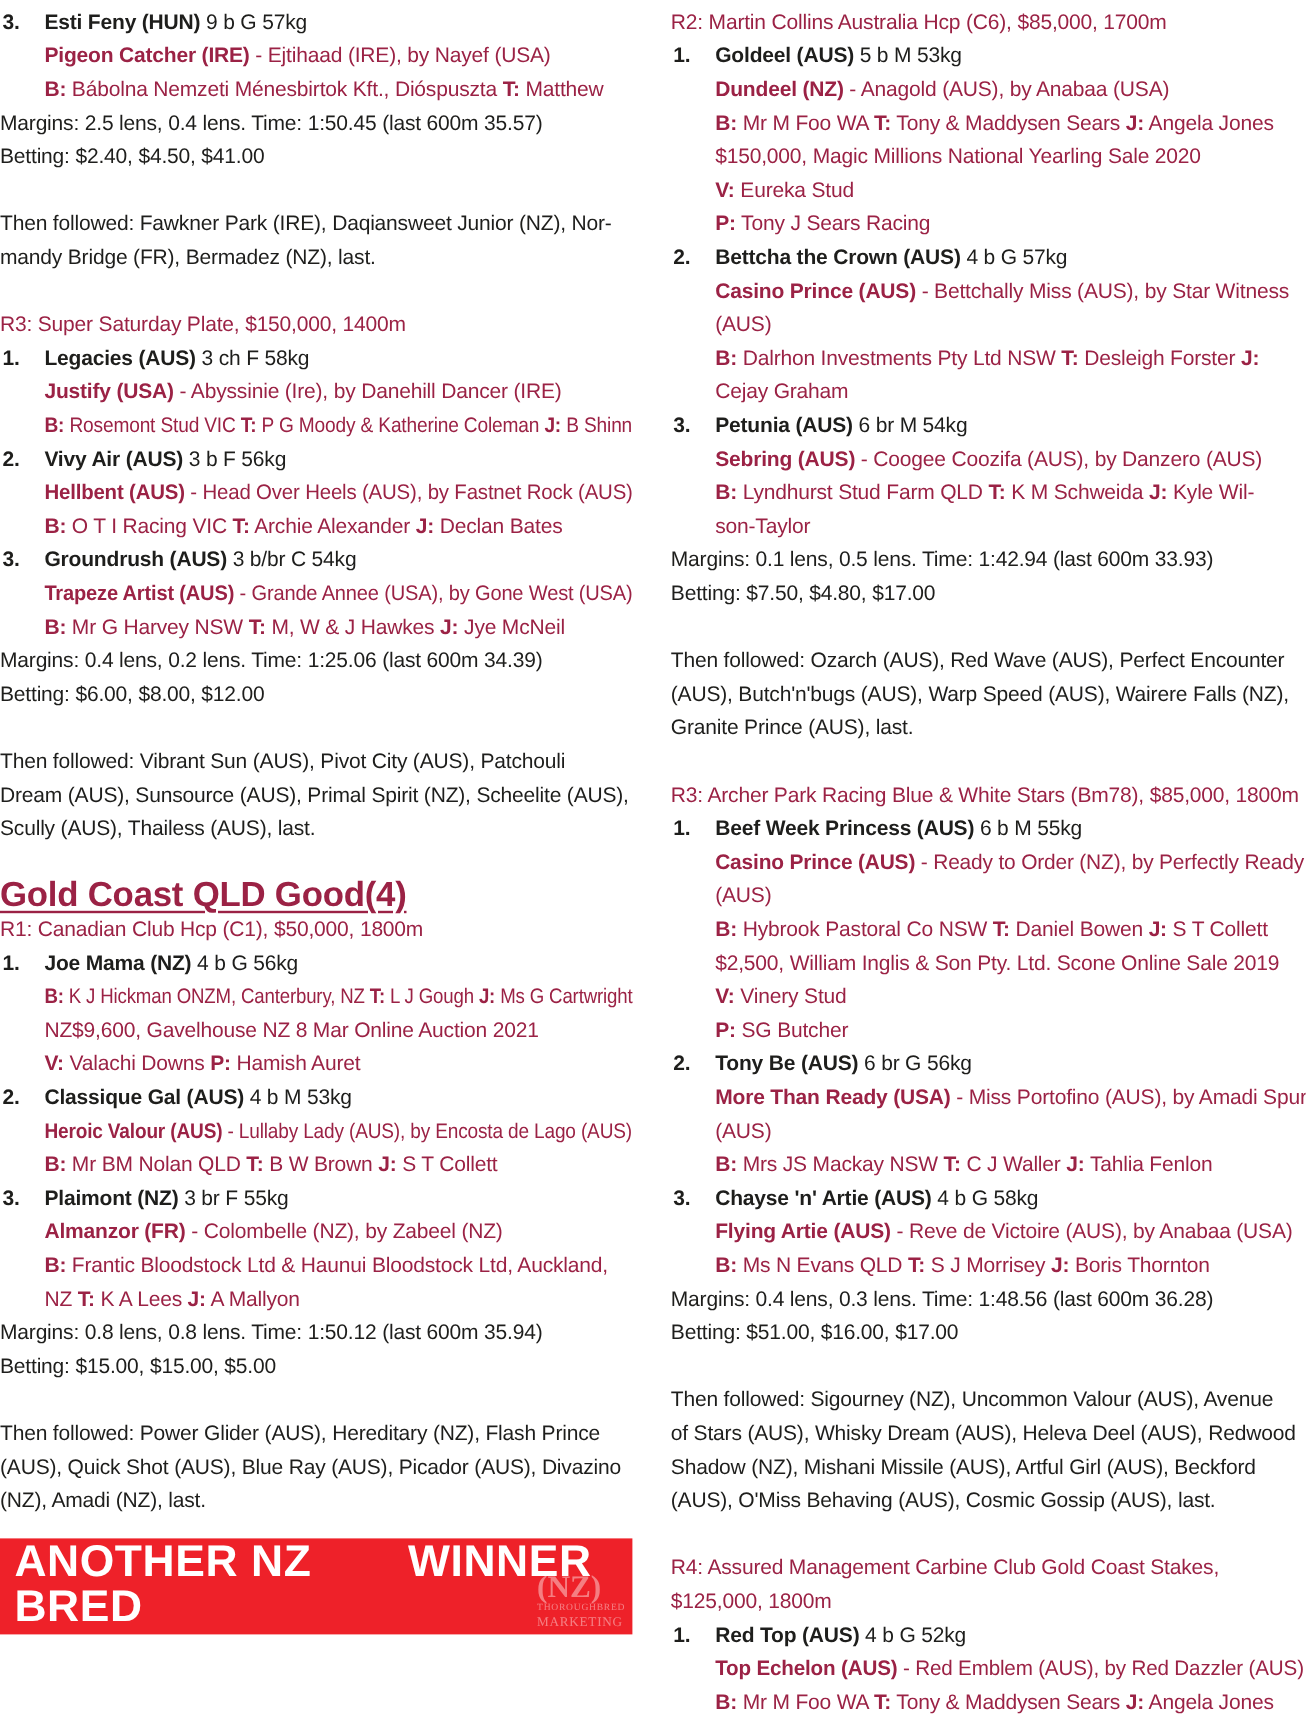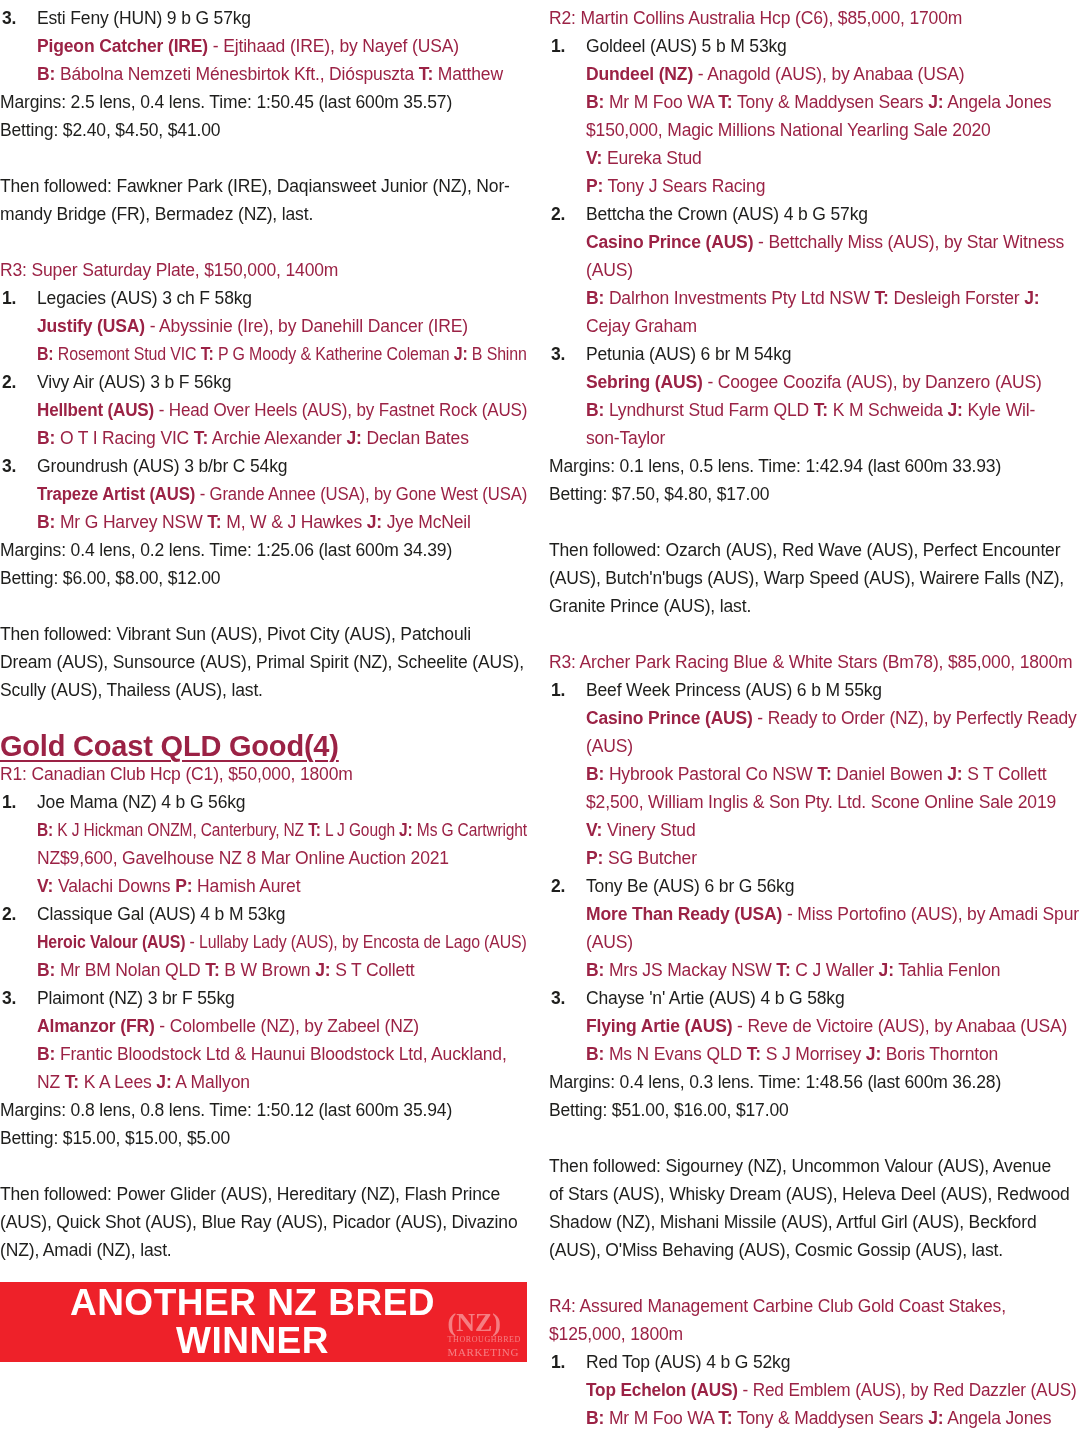--- a/index.html
+++ b/index.html
@@ -9,45 +9,45 @@
     --banner-text:#FFFFFF;
     --logo-tint:rgba(255,255,255,0.42);
   }
   html,body{margin:0;padding:0;overflow:hidden;}
   body{
     width:1088px;height:1439px;background:#ffffff;
     font-family:"Liberation Sans", sans-serif;
   }
   .page{display:flex;padding-top:4px;}
   .col{width:527px;flex:none;}
-  .col.right{width:528px;margin-left:22px;}
+  .col.right{width:528px;margin-left:32px;}
   .line{
     height:28px;line-height:28px;font-size:17.5px;letter-spacing:-0.15px;
     color:var(--ink);position:relative;white-space:nowrap;
   }
   .line.entry,.line.sub{padding-left:37px;}
   .spacer{height:28px;}
   .num{position:absolute;left:2px;top:0;font-weight:700;color:var(--ink);}
   .fit{display:inline-block;white-space:nowrap;transform-origin:0 50%;vertical-align:top;}
   .run-k{color:var(--ink);}
-  .run-kb{color:var(--ink);font-weight:400;}
+  .run-kb{color:var(--ink);font-weight:700;}
   .run-r{color:var(--red);}
   .run-rb{color:var(--red);font-weight:700;}
   .line.section .fit{
     font-size:29px;font-weight:700;color:var(--red);
     text-decoration:underline;text-decoration-thickness:2px;text-underline-offset:4px;
     letter-spacing:-0.2px;
   }
   .banner{
     width:527px;height:80px;margin-top:18px;background:var(--banner);
     position:relative;overflow:hidden;
   }
   .banner-text{
-    position:absolute;inset:0;display:flex;flex-direction:column;
-    align-items:center;justify-content:center;
+    position:absolute;inset:0;display:flex;flex-direction:row;
+    justify-content:center;
     color:var(--banner-text);font-weight:700;font-size:37px;line-height:38px;
     letter-spacing:0.5px;padding-right:34px;padding-left:12px;
   }
   .banner-logo{
     position:absolute;right:6px;bottom:3px;
     font-family:"Liberation Serif", serif;color:var(--logo-tint);
   }
   .logo-nz{font-size:26px;font-weight:700;line-height:25px;}
   .logo-sub1{font-size:8px;letter-spacing:0.6px;line-height:10px;}
   .logo-sub2{font-size:11px;letter-spacing:0.6px;line-height:14px;}

